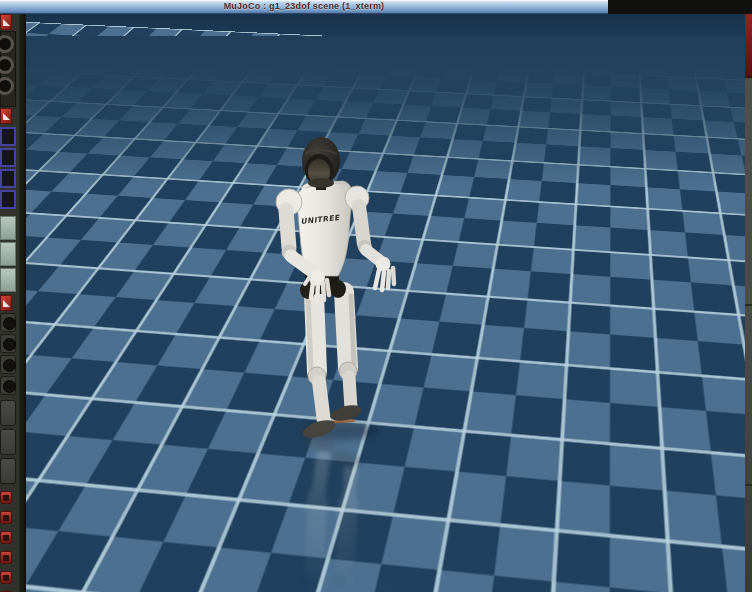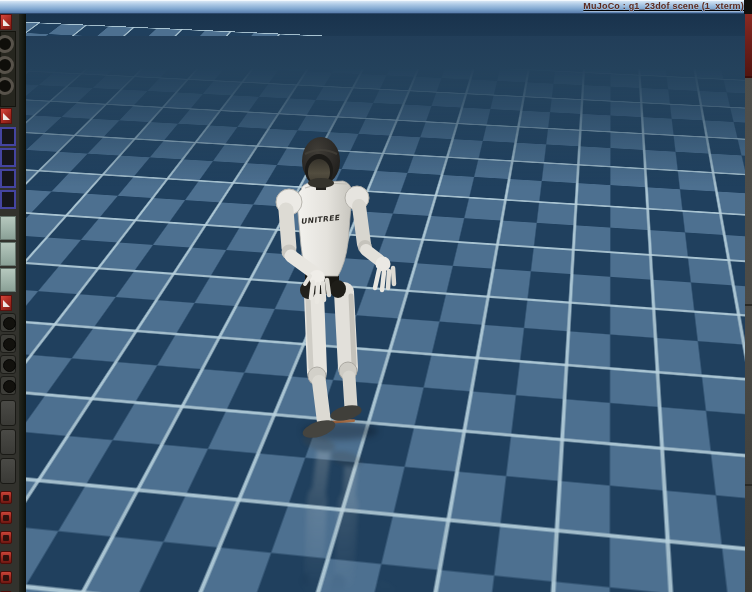--- a/index.html
+++ b/index.html
@@ -2,25 +2,25 @@
 <html><head>
 <meta charset="utf-8">
 <style>
   html,body{margin:0;padding:0;background:#000;}
   #screen{
     position:relative;width:752px;height:592px;overflow:hidden;
     font-family:"Liberation Sans",sans-serif;background:#10100e;
   }
   
   #titlebar{
-    position:absolute;left:0;top:0;width:744px;height:13px;
+    position:absolute;left:0;top:0;width:608px;height:13px;
     background:linear-gradient(180deg,#e2eef8 0%,#b2cde7 30%,#7fa6cf 70%,#587cab 100%);
     box-shadow:inset 0 1px 0 #f2f8fd;
     border-bottom:1px solid #2e4a6e;
-    display:flex;align-items:center;justify-content:flex-end;text-decoration:underline;
+    display:flex;align-items:center;justify-content:center;
   }
   #titlebar .txt{
     font-size:9px;font-weight:bold;color:#5c2b1f;letter-spacing:.2px;
     text-shadow:0 1px 0 rgba(255,255,255,.35);line-height:13px;white-space:nowrap;
   }
   
   #left-panel{
     position:absolute;left:0;top:14px;width:19px;height:578px;
     background:#32322d;overflow:hidden;
   }

